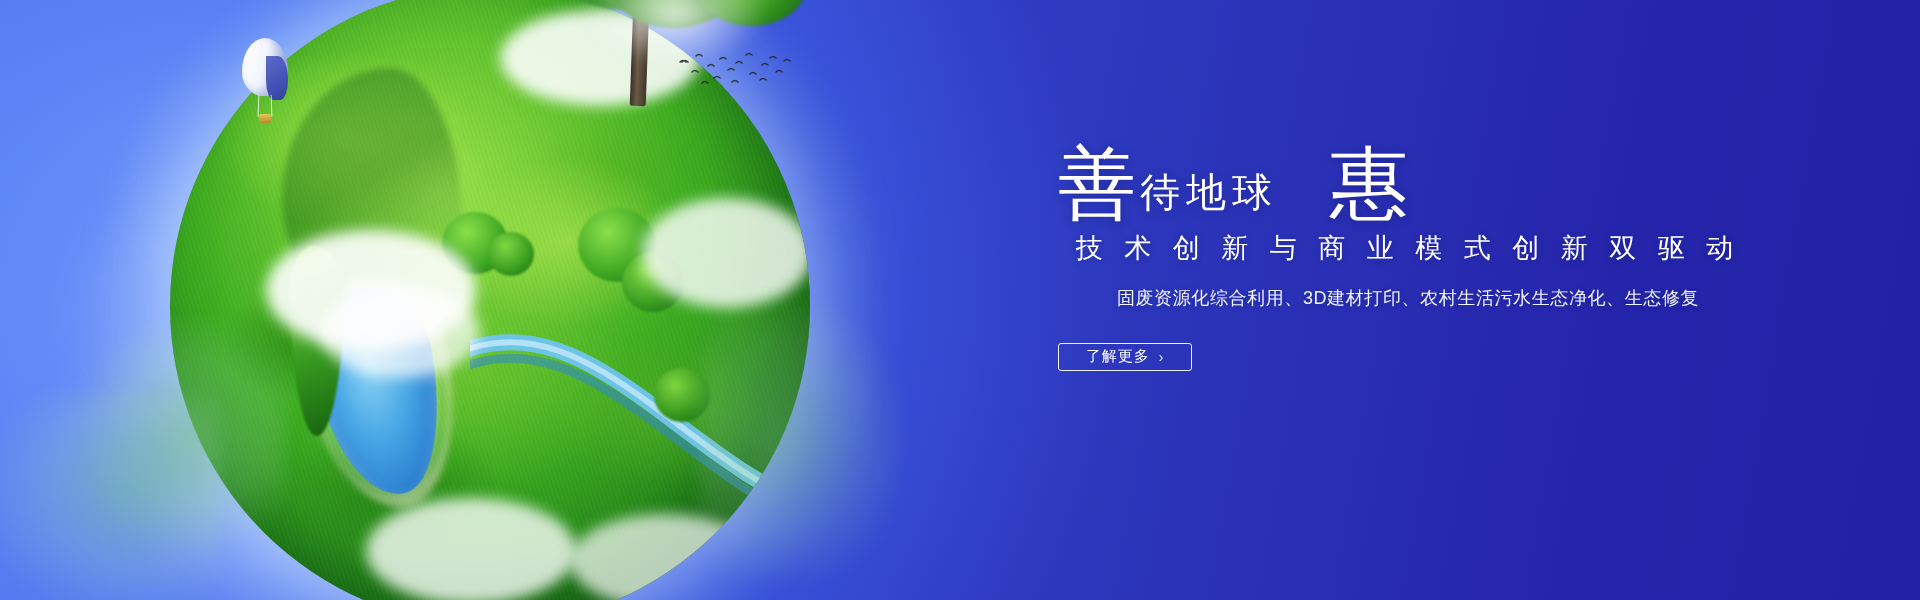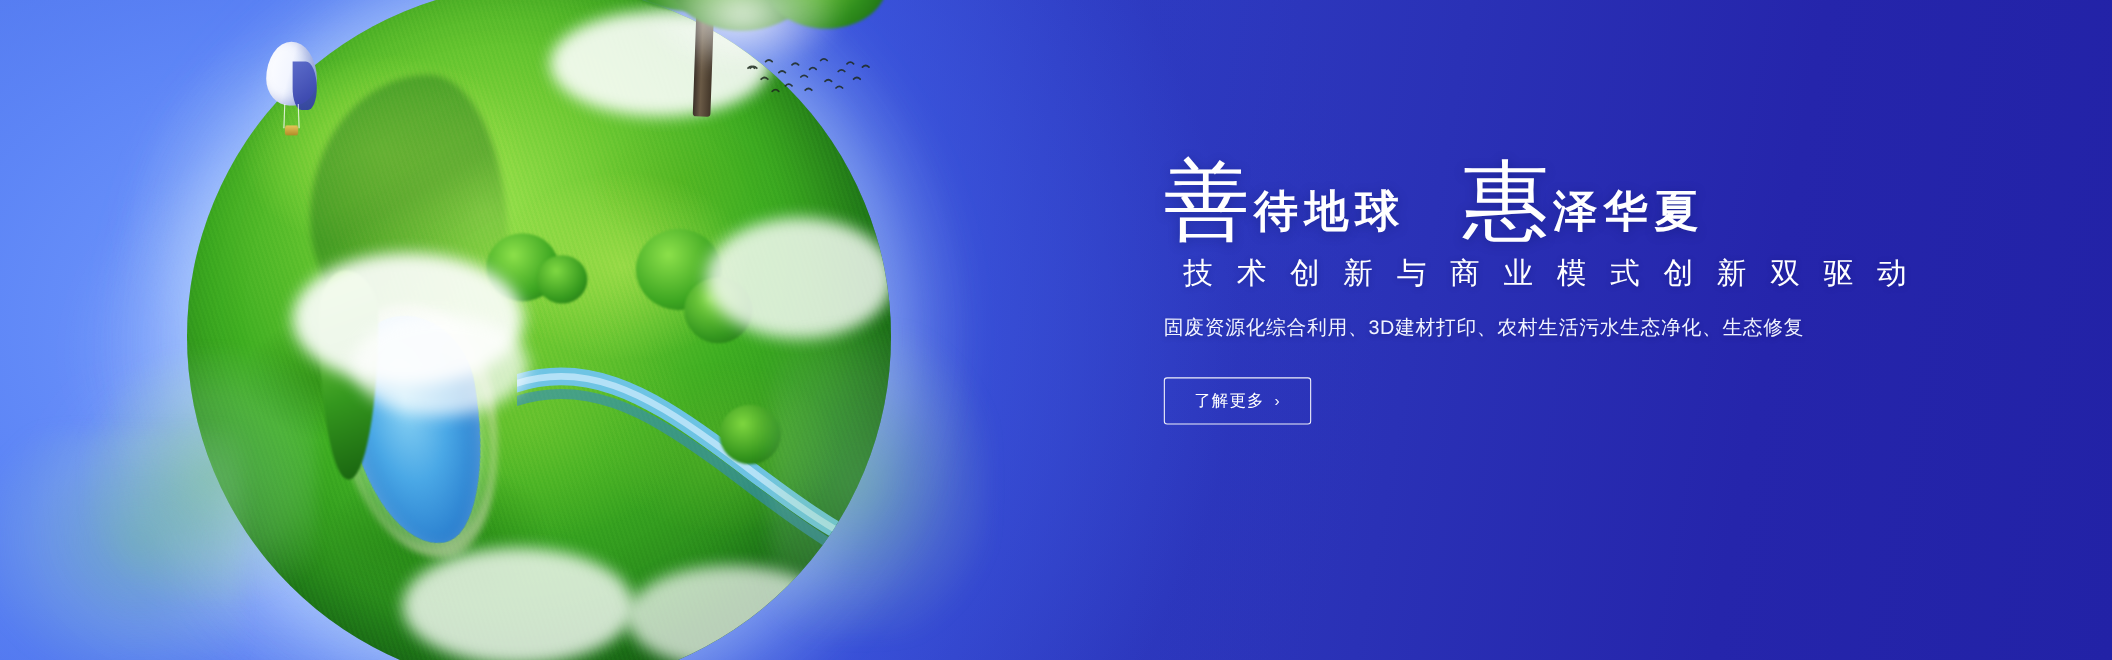--- a/index.html
+++ b/index.html
@@ -217,40 +217,40 @@
     white-space:nowrap; line-height:1; margin-bottom:6px;
     text-shadow:0 2px 10px rgba(10,20,90,0.35);
   }
   .hl-big {
     font-family:"DejaVu Serif", "Liberation Serif", serif;
     font-size:78px; font-weight:400; letter-spacing:0;
     position:relative; top:4px;
   }
   .hl-small {
     font-family:"DejaVu Serif", "Liberation Serif", serif;
-    font-size:40px; font-weight:700; letter-spacing:6px;
+    font-size:40px; font-weight:400; letter-spacing:6px;
     position:relative; top:-6px; margin-left:4px;
   }
   .hl-gap { display:inline-block; width:52px; }
 
   .subtitle {
     color:#ffffff; font-size:27px; font-weight:400;
     letter-spacing:7px; line-height:1.25; margin-top:14px;
     white-space:nowrap; text-shadow:0 1px 6px rgba(10,20,90,0.30);text-align:center;
   }
 
   .description {
     color:#f2f4ff; font-size:18px; font-weight:400;
     letter-spacing:0.6px; line-height:1.4; margin-top:20px;
-    white-space:nowrap; text-shadow:0 1px 5px rgba(10,20,90,0.30);
+    white-space:nowrap; text-shadow:0 1px 5px rgba(10,20,90,0.30);text-align:center;
   }
 
   .cta {
     display:inline-flex; align-items:center; justify-content:center; gap:9px;
-    margin-top:32px; width:134px; height:43px;
+    margin-top:32px; width:134px; height:28px;
     border:1px solid rgba(255,255,255,0.92); border-radius:3px;
     background:transparent; color:#ffffff;
     font-size:15px; letter-spacing:1px; cursor:pointer;
     font-family:"Liberation Sans","DejaVu Sans",sans-serif;
   }
   .cta .chev { font-size:14px; line-height:1; opacity:.95; }
 </style>
 </head>
 <body>
 
@@ -343,21 +343,20 @@
   <div class="fg-foliage fg2"></div>
   <div class="fg-foliage fg3"></div>
 
   <div id="copy">
 
     <div class="headline">
       <span class="hl-big">善</span>
       <span class="hl-small">待地球</span>
       <span class="hl-gap"></span>
       <span class="hl-big">惠</span>
-      <span class="hl-small">泽华夏</span>
     </div>
 
     <div class="subtitle">技 术 创 新 与 商 业 模 式 创 新 双 驱 动</div>
 
     <div class="description">固废资源化综合利用、3D建材打印、农村生活污水生态净化、生态修复</div>
 
     <button class="cta">
       <span>了解更多</span>
       <span class="chev">›</span>
     </button>

